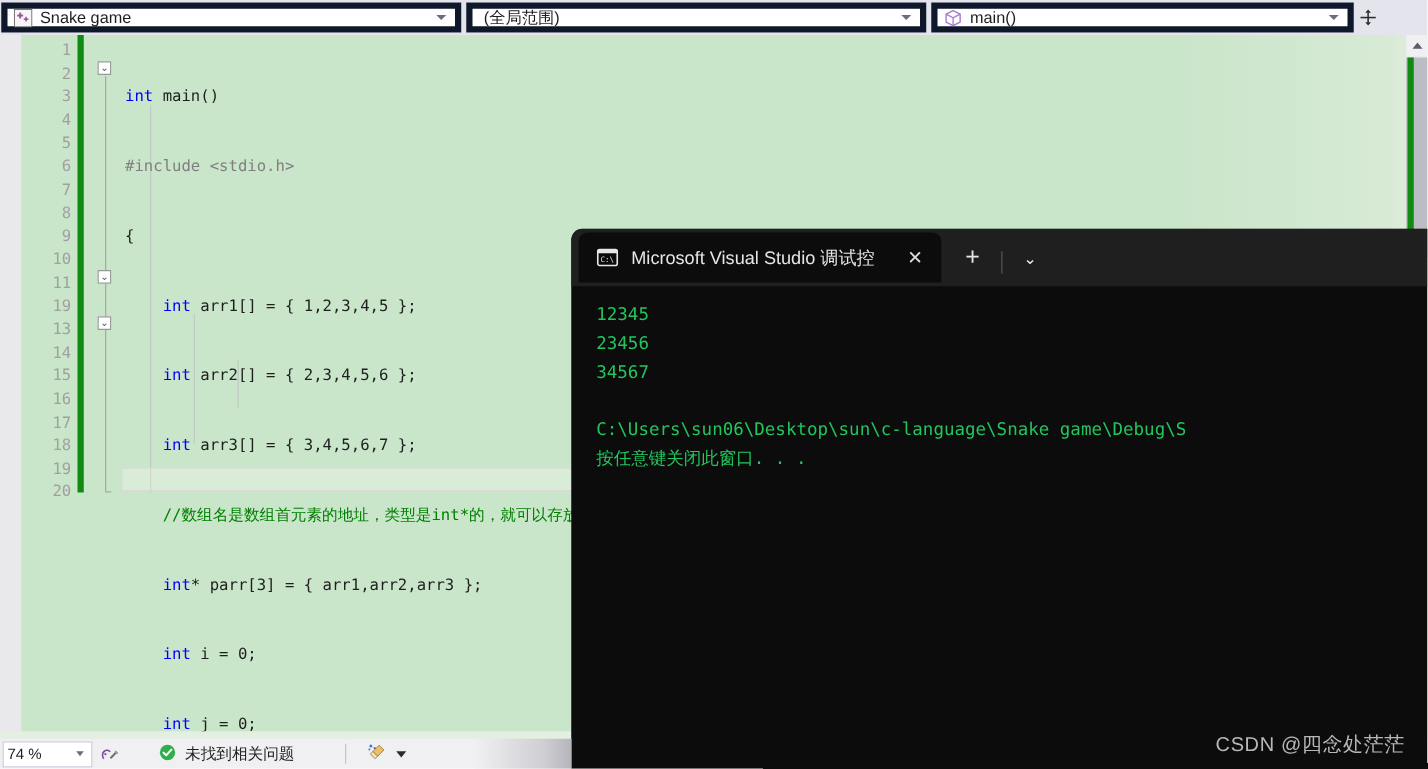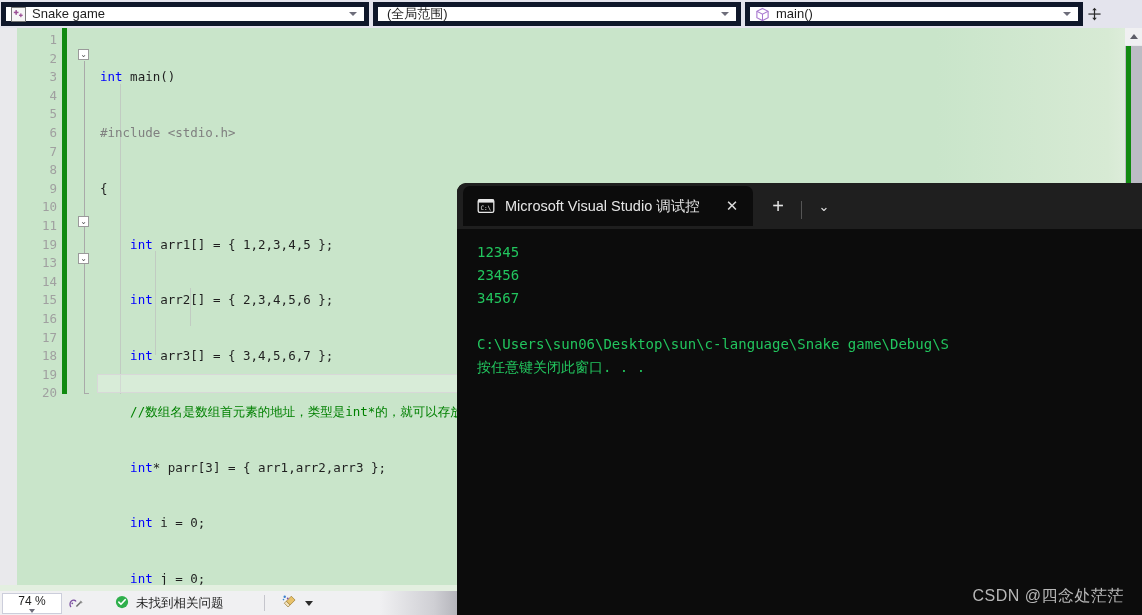--- a/index.html
+++ b/index.html
@@ -274,27 +274,26 @@
   .statusbar {
     position: absolute;
     left: 0; top: 591px;
     width: 457px; height: 24px;
     background: #f0f0f2;
     display: flex; align-items: center;
     font-size: 12px;
     color: #1e1e1e;
   }
   .zoom-combo {
-    width: 60px; height: 21px;
+    width: 72px; height: 21px;
     margin-left: 2px;
     background: #ffffff;
     border: 1px solid #cccedb;
     display: flex; align-items: center;
     padding: 0 3px;
-    flex-direction: column;
   }
   .zoom-value { flex: 1 1 auto; font-size: 12px; }
   .zoom-arrow {
     width: 12px;
     display: flex; align-items: center; justify-content: center;
   }
   .zoom-arrow::after {
     content: "";
     border-left: 3.5px solid transparent;
     border-right: 3.5px solid transparent;

